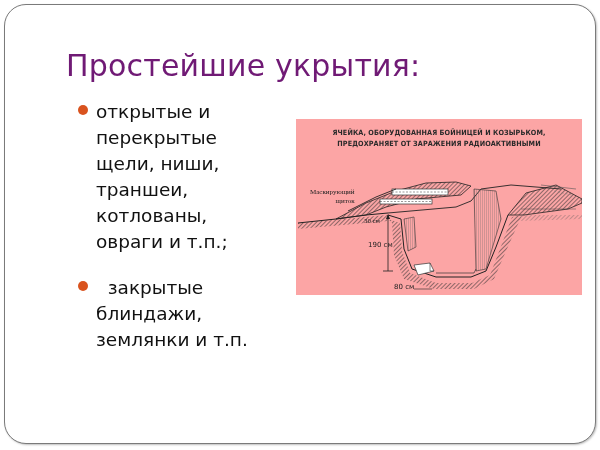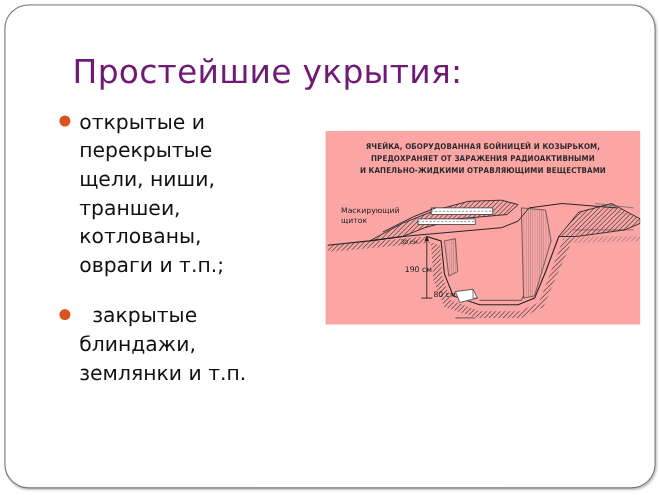--- a/index.html
+++ b/index.html
@@ -16,21 +16,21 @@
     box-shadow: 1px 1px 2px rgba(0,0,0,0.25);
     background: #ffffff;
   }
   .slide-title {
     position: absolute; left: 66px; top: 46px;
     font-family: "DejaVu Sans", sans-serif;
     font-size: 30px; color: #701a75; letter-spacing: 0.2px;
     font-weight: normal; margin: 0; line-height: 40px;
   }
   .bullet-list {
-    position: absolute; left: 52px; top: 99px; width: 220px;
+    position: absolute; left: 76px; top: 99px; width: 220px;
     margin: 0; padding: 0; list-style: none;
   }
   .bullet-item {
     position: relative; padding-left: 20px;
     font-size: 18.5px; line-height: 26px; color: #111111;
     margin-bottom: 4px;
   }
   .bullet-dot {
     position: absolute; left: 2px; top: 6px;
     width: 10px; height: 10px; border-radius: 50%;
@@ -77,21 +77,20 @@
     <span class="bullet-text" style="white-space:pre-wrap;">  закрытые
 блиндажи,
 землянки и т.п.</span>
   </li>
 </ul>
 
 <div class="diagram">
   <div class="diagram-caption">
     <div>ЯЧЕЙКА, ОБОРУДОВАННАЯ БОЙНИЦЕЙ И КОЗЫРЬКОМ,</div>
     <div>ПРЕДОХРАНЯЕТ ОТ ЗАРАЖЕНИЯ РАДИОАКТИВНЫМИ</div>
-    <div>И КАПЕЛЬНО-ЖИДКИМИ ОТРАВЛЯЮЩИМИ ВЕЩЕСТВАМИ</div>
   </div>
 
   <svg width="286" height="176" viewBox="0 0 286 176">
     <defs>
       <pattern id="hatch" width="3" height="3" patternUnits="userSpaceOnUse" patternTransform="rotate(45)">
         <line x1="0" y1="0" x2="0" y2="3" stroke="#333" stroke-width="1.1"></line>
       </pattern>
       <pattern id="hatchlight" width="3" height="3" patternUnits="userSpaceOnUse" patternTransform="rotate(45)">
         <line x1="0" y1="0" x2="0" y2="3" stroke="#555" stroke-width="0.7"></line>
       </pattern>
@@ -135,18 +134,18 @@
     <path d="M245,66 L280,70" stroke="#555" stroke-width="0.6" fill="none"></path>
     <path d="M258,72 L276,76" stroke="#777" stroke-width="0.5" stroke-dasharray="2,2" fill="none"></path>
 
     <line x1="92" y1="96" x2="92" y2="152" stroke="#222" stroke-width="0.8"></line>
     <line x1="87" y1="152" x2="97" y2="152" stroke="#222" stroke-width="0.8"></line>
     <path d="M90,100 L92,95 L94,100" fill="#222"></path>
 
     <line x1="118" y1="170" x2="136" y2="170" stroke="#222" stroke-width="0.6"></line>
   </svg>
 
-  <div class="diagram-label" style="left:14px; top:69px; white-space:pre; text-align:left;">Маскирующий
+  <div class="diagram-label" style="left:14px; top:69px; white-space:pre; text-align:right;font-family:Liberation Serif, serif;">Маскирующий
 щиток</div>
   <div class="diagram-label" style="left:72px; top:122px;">190 см</div>
-  <div class="diagram-label" style="left:98px; top:145px;">80 см</div>
+  <div class="diagram-label" style="left:98px; top:164px;">80 см</div>
   <div class="diagram-label" style="left:68px; top:98px; font-size:5.5px;">30 см</div>
 </div>
 
 </body></html>

